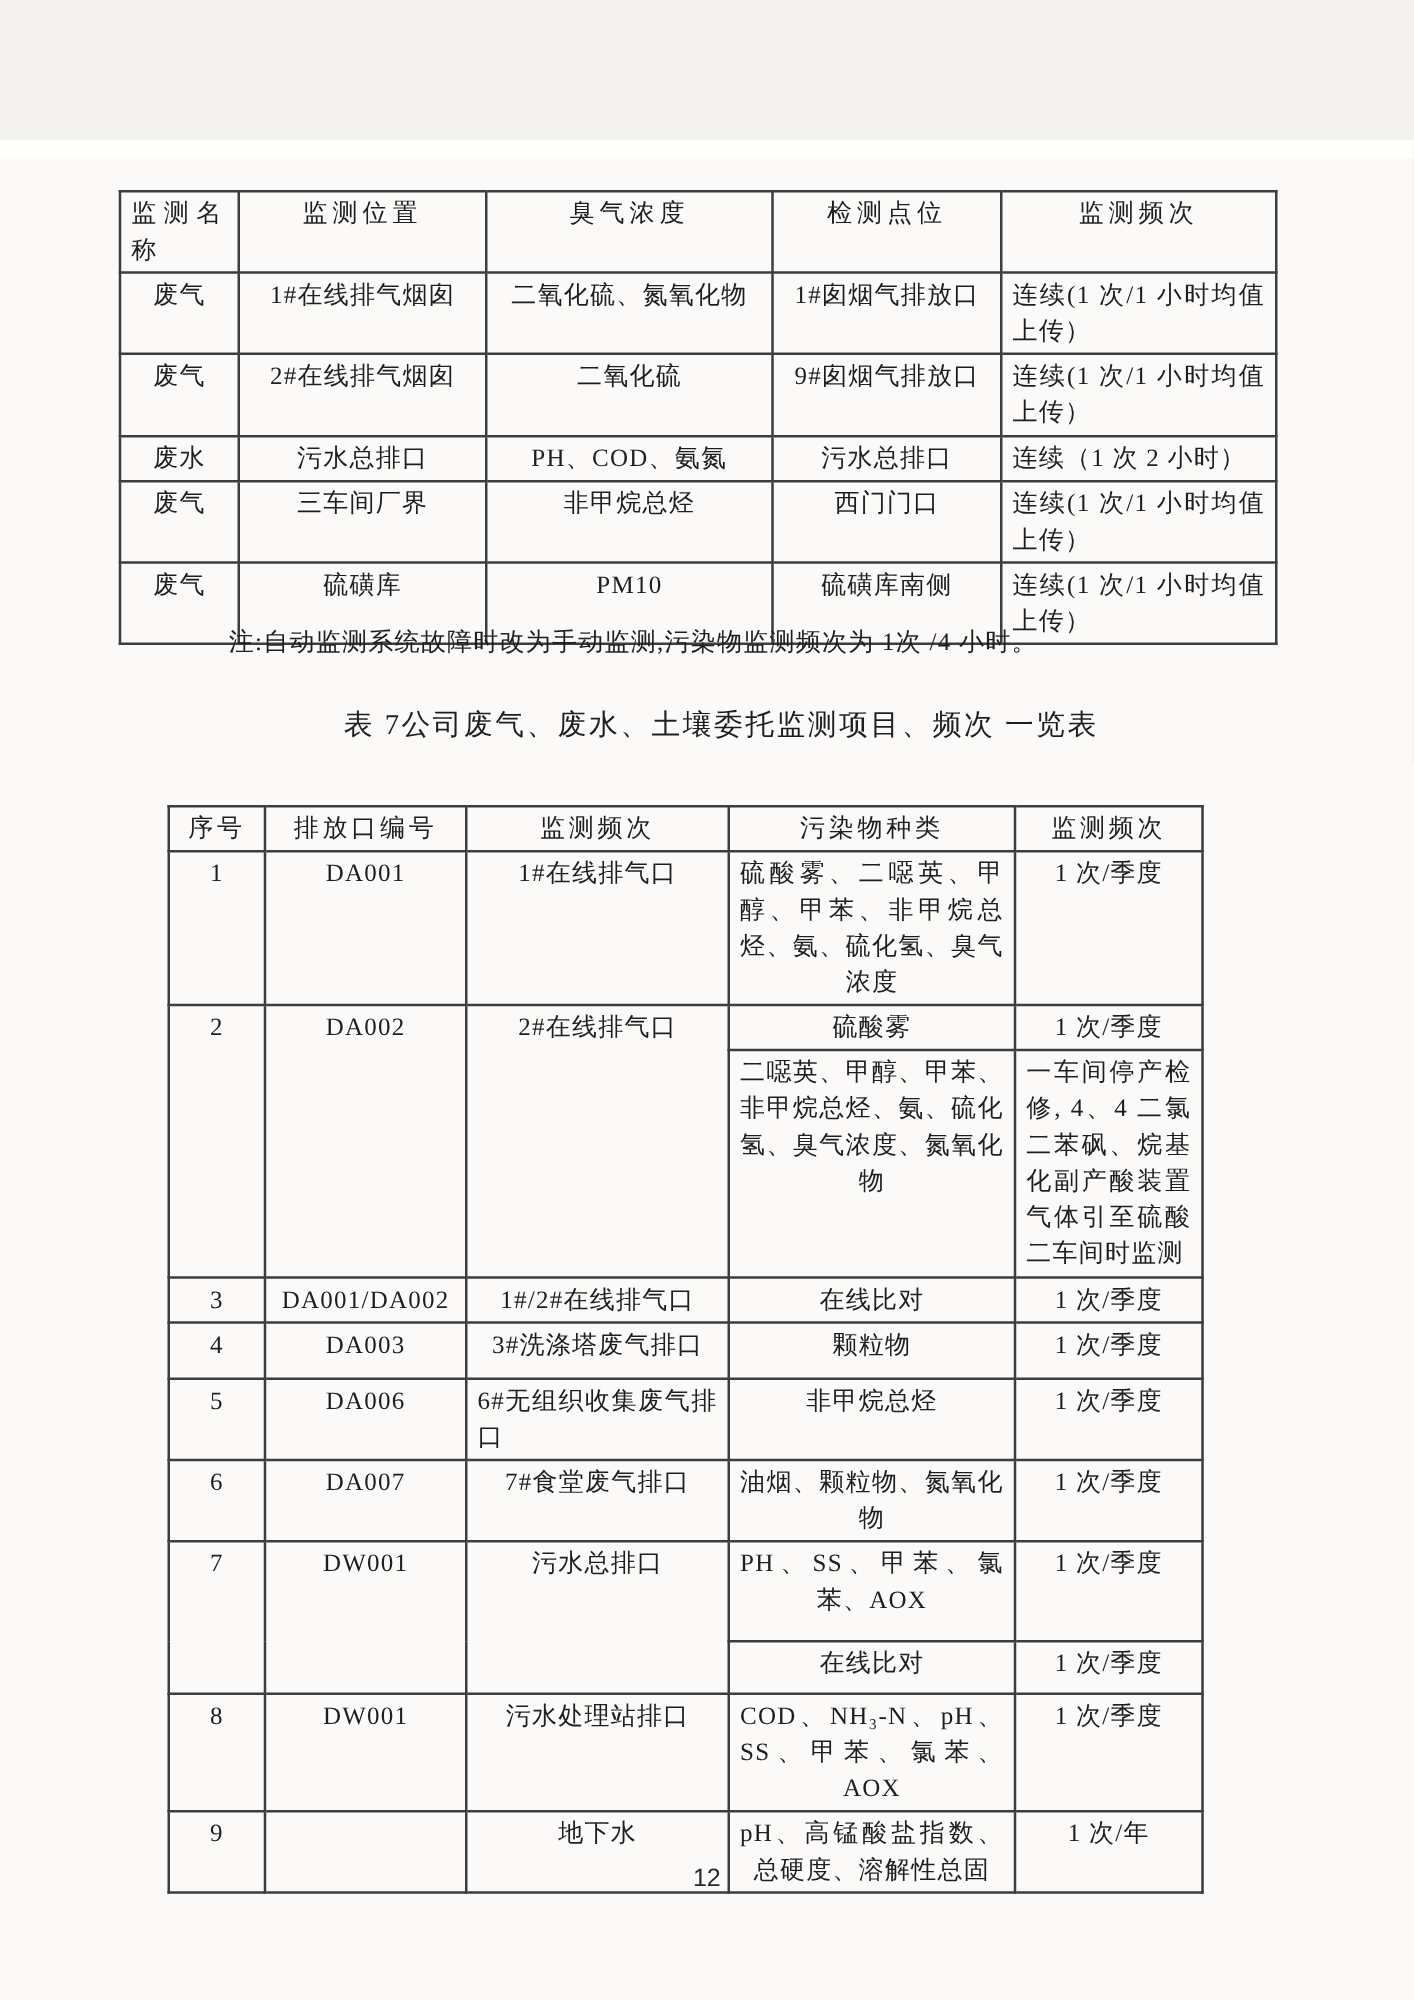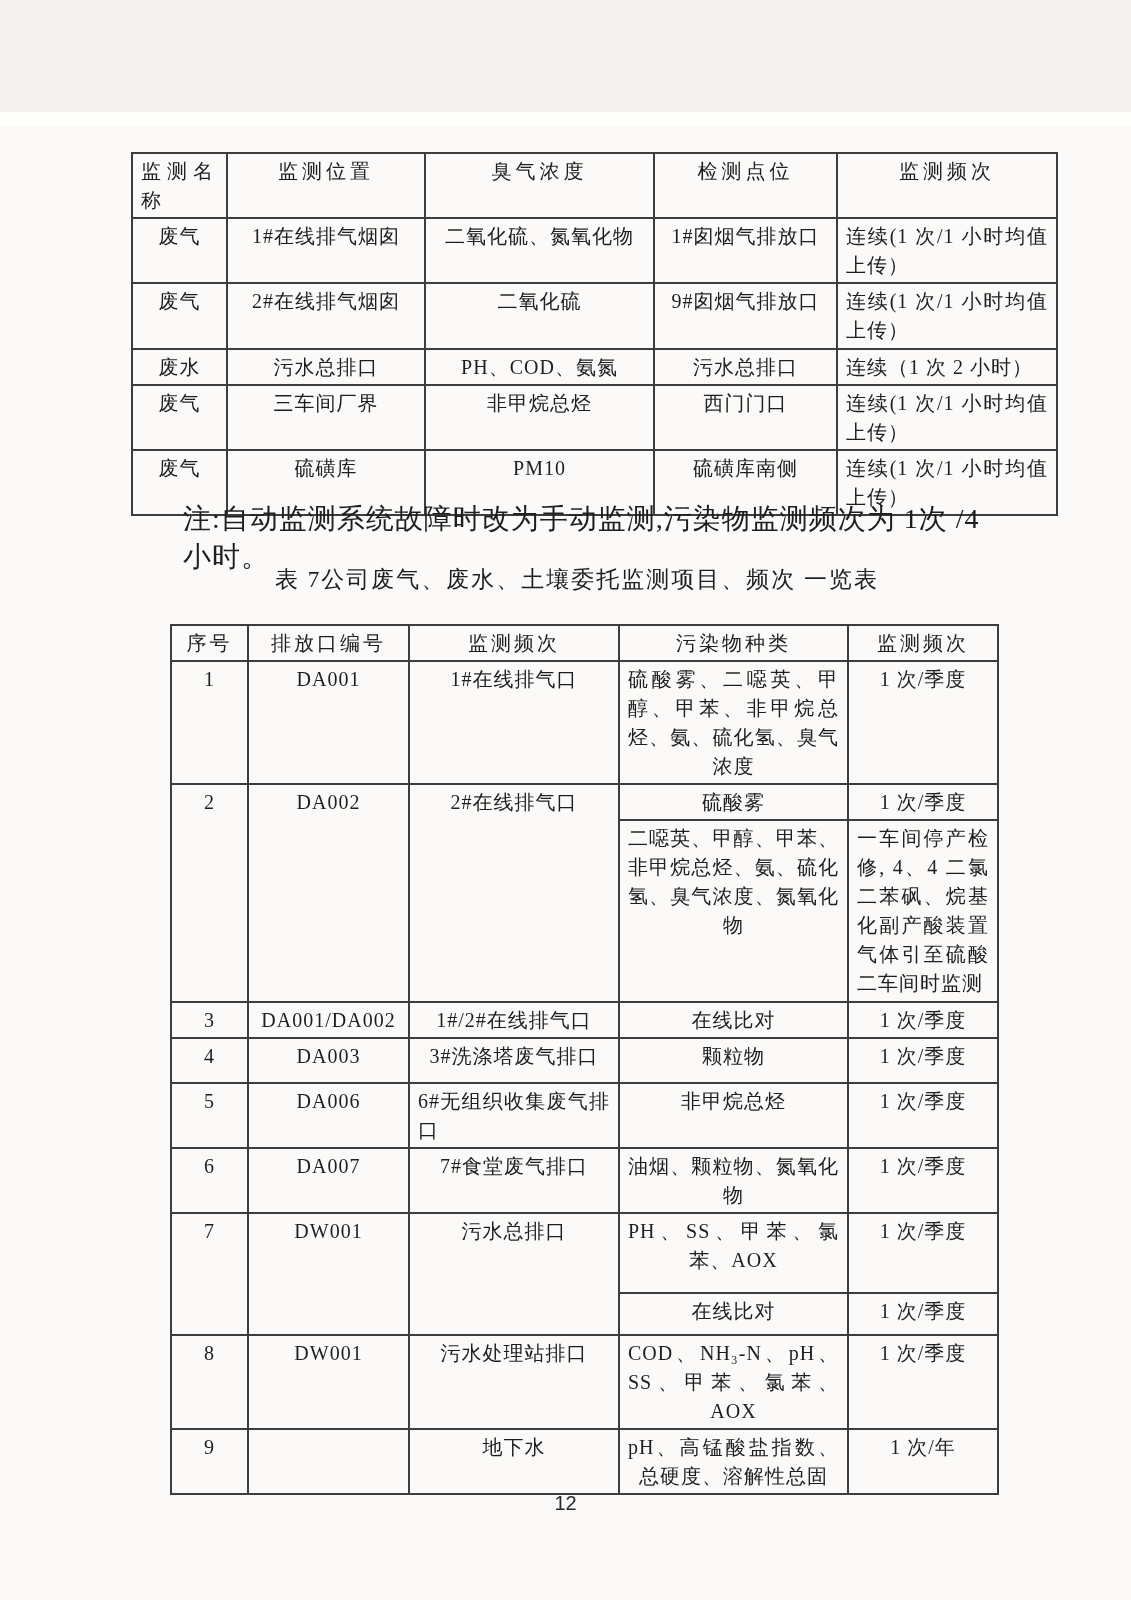--- a/index.html
+++ b/index.html
@@ -8,46 +8,46 @@
     width:1131px;height:1600px;
     margin:0 auto;
     background:#fbfaf8;
     overflow:hidden;
     font-family:"Liberation Serif","DejaVu Serif",serif;
     color:#1e1e1e;
   }
   .scan-band{position:absolute;left:0;top:0;width:100%;height:112px;background:#f3f2ef;}
   .scan-stripe{position:absolute;left:0;top:112px;width:100%;height:14px;background:#fefefd;}
 
-  table{border-collapse:collapse;table-layout:fixed;position:absolute;margin-left:36px;}
+  table{border-collapse:collapse;table-layout:fixed;position:absolute;}
   td,th{
     border:2px solid #3d3d3d;
     padding:3px 8px 2px 8px;
     vertical-align:top;
     text-align:center;
     font-size:20px;
     line-height:29px;
     letter-spacing:1px;
     font-weight:normal;
     overflow:hidden;
   }
   th{letter-spacing:4px;text-align:center;}
 
   .t1{left:95px;top:152px;width:925px;}
-  .t2{left:134px;top:624px;width:827px;border-radius:15px;}
+  .t2{left:134px;top:644px;width:827px;border-radius:15px;}
   .t2 th{letter-spacing:3px;}
 
   
   .jl{text-align:justify;text-align-last:left;}
   .jc{text-align:justify;text-align-last:center;}
   .hdr-wrap{text-align:justify;text-align-last:left;letter-spacing:5px;}
 
   .note{
     position:absolute;left:183px;top:500px;width:830px;
-    font-size:28px;letter-spacing:1px;margin:0;
+    font-size:20px;letter-spacing:1px;margin:0;
   }
   .t7-title{
     position:absolute;left:0;top:564px;width:1154px;
     text-align:center;font-size:23px;font-weight:normal;
     letter-spacing:2px;margin:0;
   }
   .page-number{
     position:absolute;left:0;top:1492px;width:1131px;
     text-align:center;font-size:20px;color:#2a2a2a;
     font-family:"Liberation Sans","DejaVu Sans",sans-serif;

